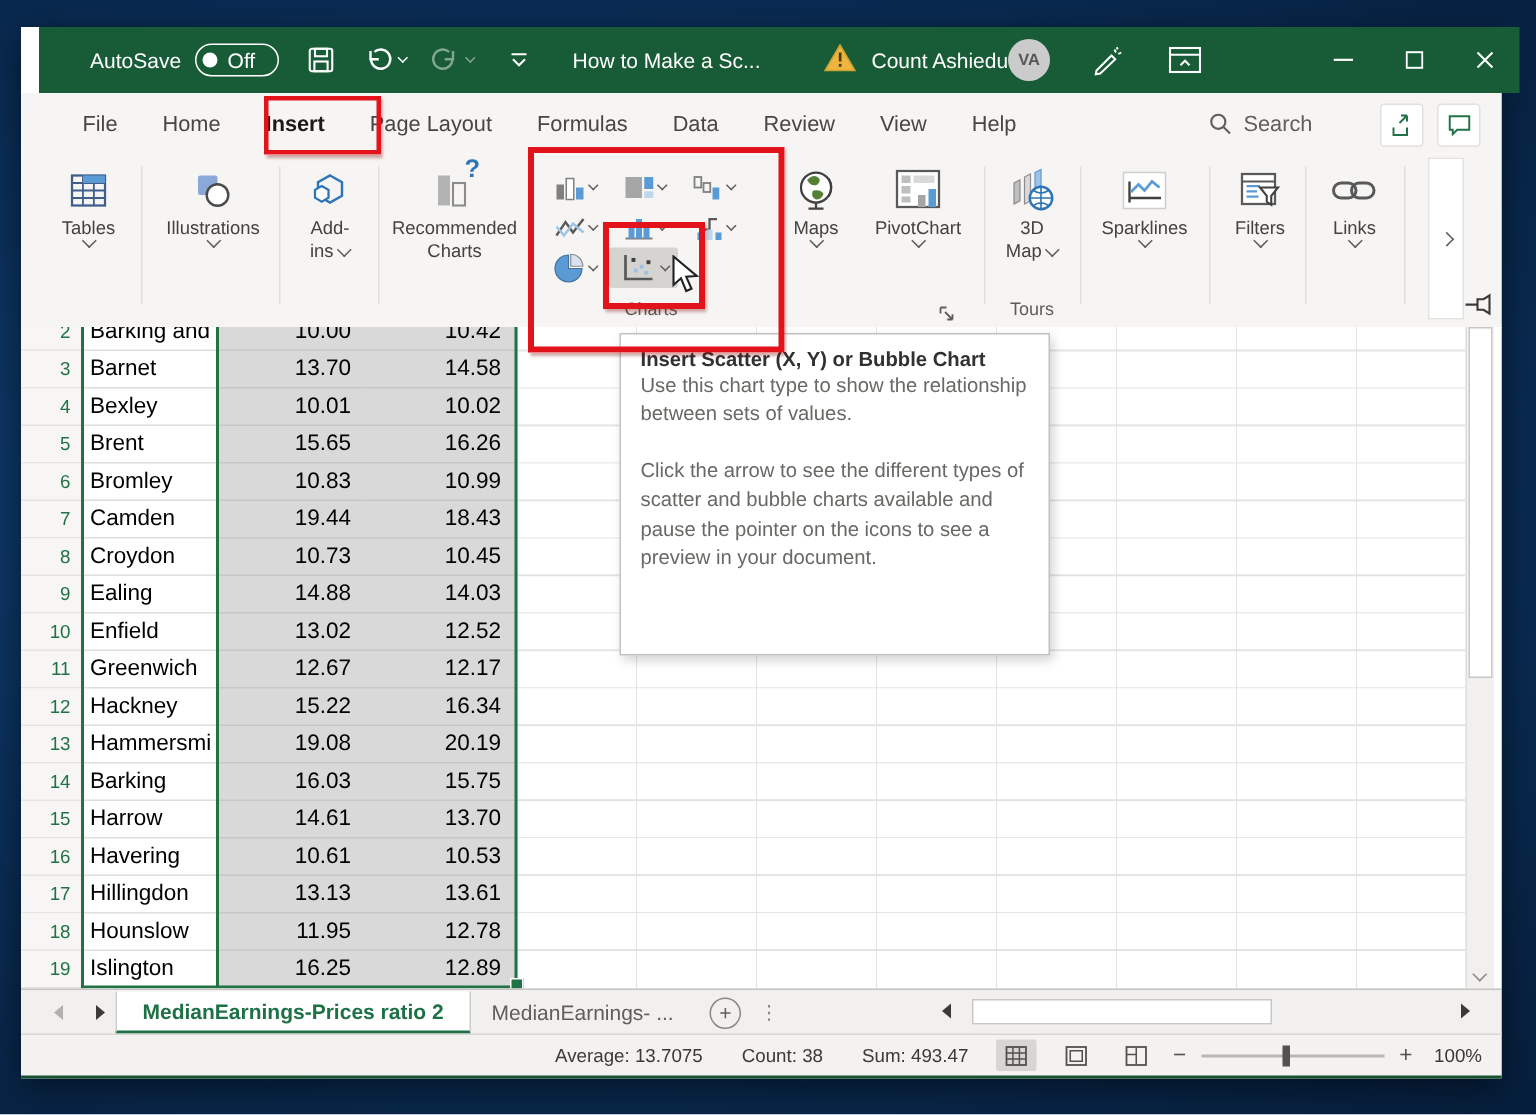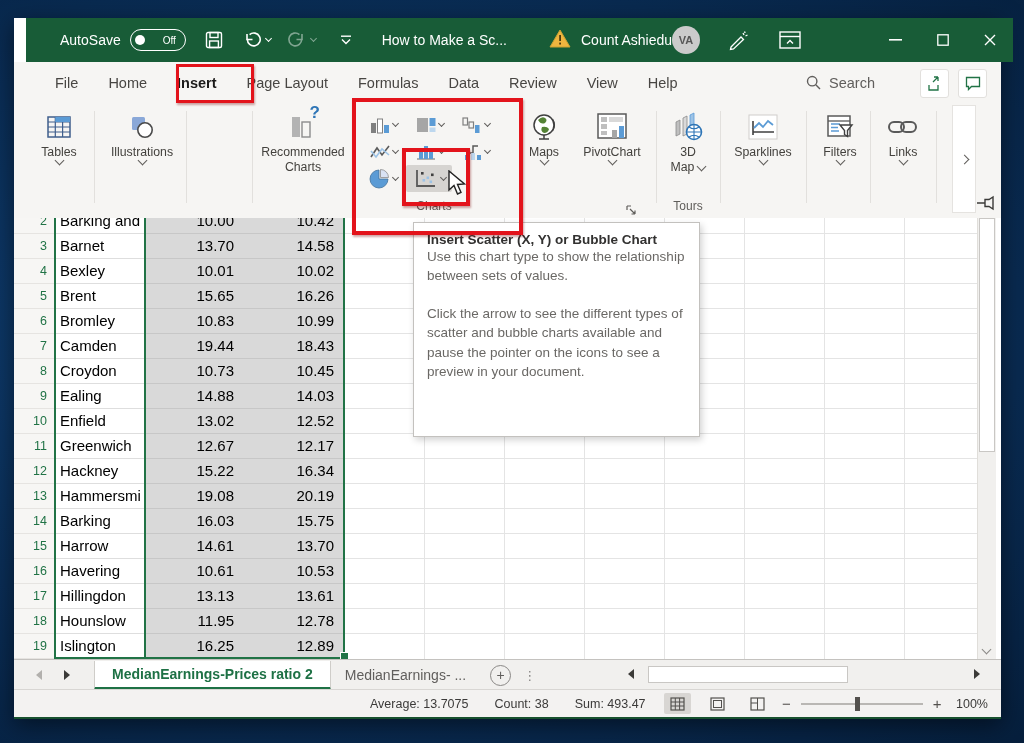--- a/index.html
+++ b/index.html
@@ -8,21 +8,21 @@
     background:radial-gradient(120% 90% at 35% 45%, #12477e 0%, #0b315c 38%, #072344 70%, #041830 100%);}
   .window{position:absolute;left:14px;top:18px;width:987px;height:698px;background:#fff;
     border-bottom:3px solid #17512f;box-shadow:0 6px 22px rgba(0,0,0,.5);}
   .abs{position:absolute;}
 
   
   .titlebar{left:12px;top:0;width:987px;height:44px;background:#185c37;display:flex;align-items:center;color:#fff;font-size:14px;text-align:right;}
   .tb-padL{width:34px;}
   .autosave-toggle{margin-left:9px;width:54px;height:20px;border:1.5px solid #fff;border-radius:11px;display:flex;align-items:center;}
   .toggle-dot{width:10px;height:10px;border-radius:50%;background:#fff;margin-left:4px;}
-  .toggle-state{font-size:10px;margin-left:18px;}
+  .toggle-state{font-size:14px;margin-left:7px;}
   .tb-icon{width:28px;height:28px;display:flex;align-items:center;justify-content:center;}
   .dim{opacity:.45;}
   .chev{display:inline-block;width:6px;height:6px;border-right:1.4px solid currentColor;border-bottom:1.4px solid currentColor;transform:rotate(45deg);margin-top:-3px;}
   .chev.sm{width:4px;height:4px;border-width:1.2px;}
   .doc-title{margin-left:22px;white-space:nowrap;}
   .warn{margin-left:42px;}
   .user-name{margin-left:10px;white-space:nowrap;}
   .avatar{width:28px;height:28px;border-radius:50%;background:#cbcbcb;color:#565656;
     font-size:11px;font-weight:bold;display:flex;align-items:center;justify-content:center;}
   .win-ctl{width:47px;height:44px;display:flex;align-items:center;justify-content:center;}
@@ -66,21 +66,21 @@
   .vscroll{position:absolute;left:963px;top:0;width:18px;height:441px;background:#f1f0ee;border-left:1px solid #e0deda;}
   .vthumb{position:absolute;left:1px;top:0;width:14px;height:232px;background:#fff;border:1px solid #c9c7c4;}
   .vdown{position:absolute;left:5px;bottom:6px;color:#8a8886;}
 
   
   .tabsbar{left:0;top:641px;width:987px;height:30px;background:#f1f0ee;border-top:1px solid #c4c2bf;display:flex;align-items:center;}
   .tri{width:0;height:0;border-top:5px solid transparent;border-bottom:5px solid transparent;}
   .tri-l{border-right:6px solid #b2b0ad;}
   .tri-r{border-left:6px solid #3b3a38;}
   .sheettab{height:29px;display:flex;align-items:center;font-size:14px;box-sizing:border-box;}
-  .sheettab.active{margin-left:24px;padding:0 17px;background:#fff;border-left:1px solid #cfcdc9;border-right:1px solid #cfcdc9;border-bottom:3px solid #1e7145;color:#1e7145;font-weight:bold;}
+  .sheettab.active{margin-left:7px;padding:0 17px;background:#fff;border-left:1px solid #cfcdc9;border-right:1px solid #cfcdc9;border-bottom:3px solid #1e7145;color:#1e7145;font-weight:bold;}
   .sheettab.other{padding:0 14px;color:#605e5c;}
   .newsheet{margin-left:10px;width:19px;height:19px;border:1.3px solid #8a8886;border-radius:50%;color:#605e5c;font-size:14px;display:flex;align-items:center;justify-content:center;line-height:1;}
   .tb-dots{margin-left:12px;color:#8a8886;font-size:13px;}
   .hscroll{position:absolute;left:608px;top:645px;width:366px;height:22px;}
   .hthumb{position:absolute;left:26px;top:3px;width:198px;height:15px;background:#fff;border:1px solid #c9c7c4;}
 
   
   .statusbar{left:0;top:671px;width:987px;height:27px;background:#f3f2f1;border-top:1px solid #d8d6d3;font-size:12.5px;color:#3b3a39;}
   .stats{position:absolute;left:356px;top:0;height:27px;display:flex;align-items:center;gap:26px;}
   .views{position:absolute;left:650px;top:3px;display:flex;gap:13px;}
@@ -235,20 +235,33 @@
           <svg width="28" height="26" viewBox="0 0 28 26">
             <rect x="4" y="3" width="13" height="13" rx="1.5" fill="#8aa8d8"></rect>
             <circle cx="17" cy="16" r="7.2" fill="#fff" stroke="#4a4a4a" stroke-width="1.6"></circle>
           </svg>
         </div>
         <span>Illustrations</span>
         <span class="chev" style="color:#5f5d5a;"></span>
       </div>
       <div class="rsep" style="left:172px;"></div>
 
+      <div class="bigbtn" style="left:176px;width:60px;">
+        <div class="bicon">
+          <svg width="28" height="26" viewBox="0 0 28 26">
+            <path d="M14 3 l8 4.5 v9 L14 21 l-8-4.5 v-9 Z" fill="none" stroke="#2e75b6" stroke-width="1.6"></path>
+            <path d="M8.5 13 l4.5 2.6 v5.2 L8.5 23.4 4 20.8 v-5.2 Z" fill="#fff" stroke="#2e75b6" stroke-width="1.5" transform="translate(0,-3)"></path>
+          </svg>
+        </div>
+        <span>Add-</span>
+        <span style="display:flex;align-items:center;gap:4px;">
+          <span>ins</span>
+          <span class="chev" style="color:#5f5d5a;"></span>
+        </span>
+      </div>
       <div class="rsep" style="left:238px;"></div>
 
       <div class="bigbtn" style="left:240px;width:98px;">
         <div class="bicon" style="position:relative;">
           <svg width="30" height="28" viewBox="0 0 30 28">
             <rect x="4" y="4" width="8" height="20" fill="#b3b3b3"></rect>
             <rect x="14" y="9" width="8" height="15" fill="none" stroke="#8c8c8c" stroke-width="1.4"></rect>
           </svg>
           <span style="position:absolute;right:-2px;top:-4px;color:#2e75b6;font-size:17px;font-weight:bold;">?</span>
         </div>

